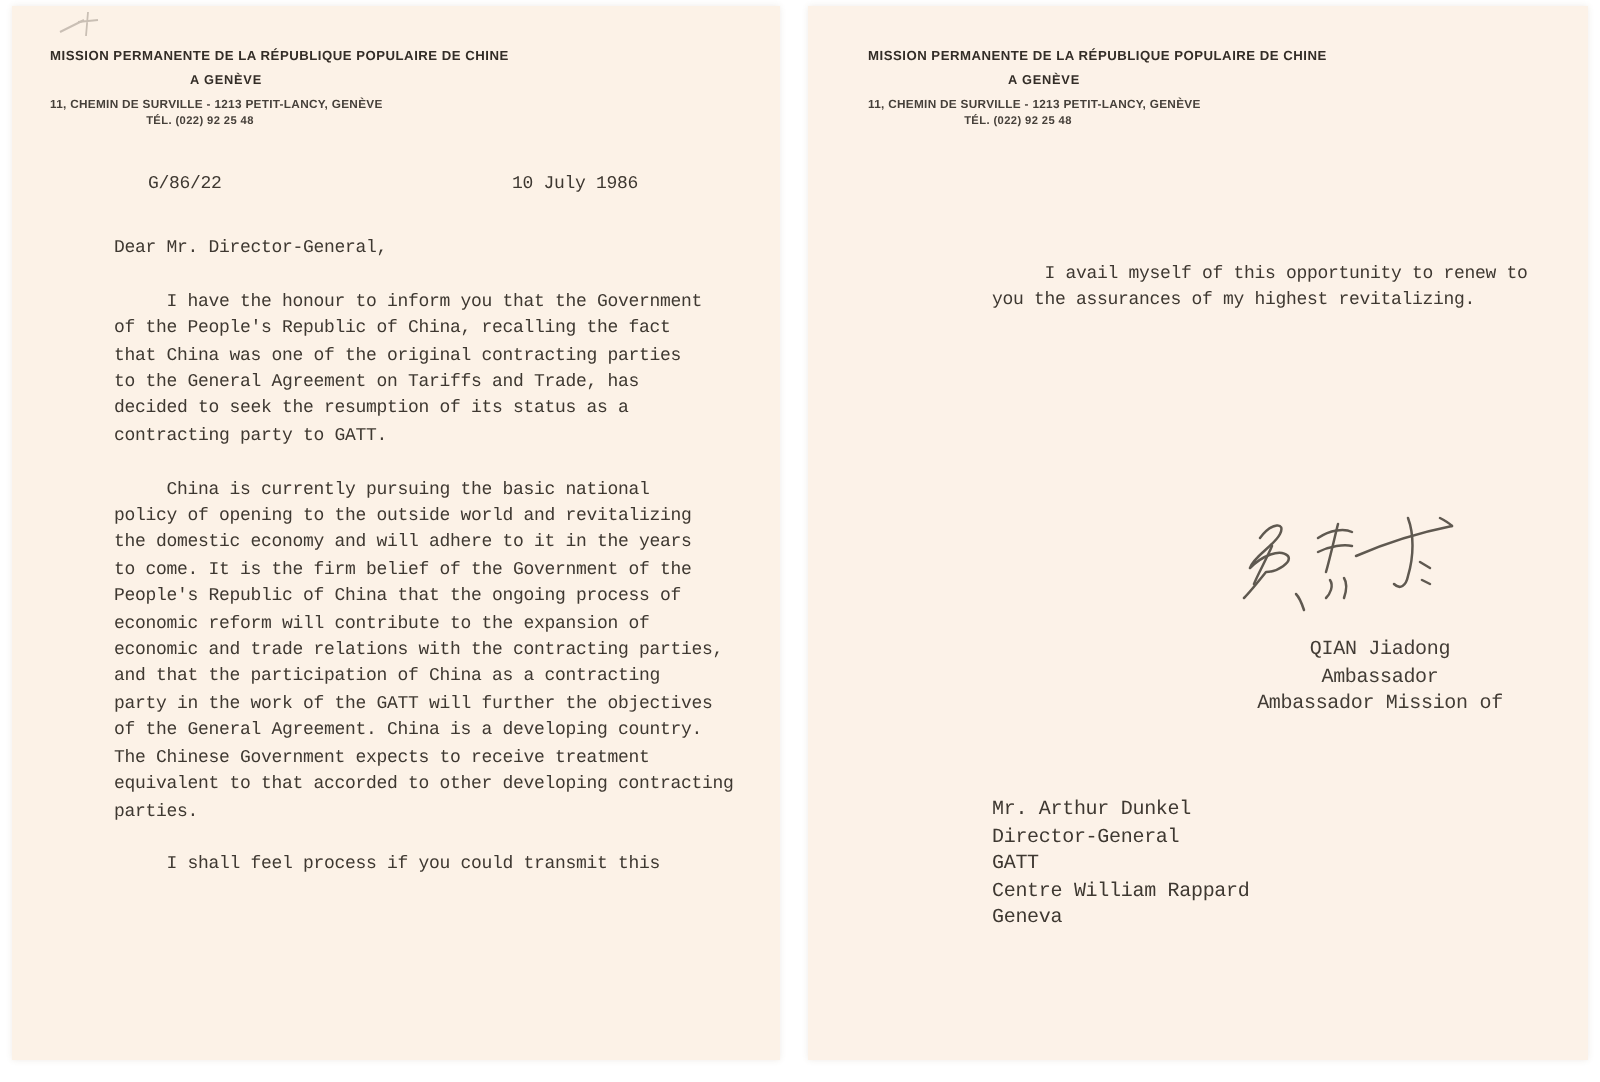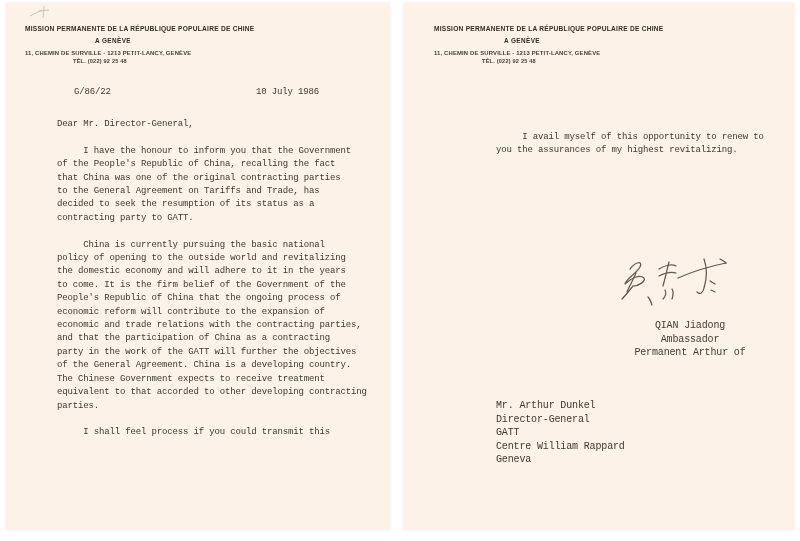--- a/index.html
+++ b/index.html
@@ -160,21 +160,21 @@
           <path d="M90,6 C93,14 93,25 90,35 C89,40 86,42 83,39"></path>
           <path d="M96,28 L101,31"></path>
           <path d="M97,37 L101,39"></path>
         </g>
       </svg>
     </div>
 
     <div class="signature-text">
       <div class="mono-line">QIAN Jiadong</div>
       <div class="mono-line">Ambassador</div>
-      <div class="mono-line">Permanent Arthur of</div>
+      <div class="mono-line">Ambassador Mission of</div>
     </div>
 
     <div class="addressee">
       <div class="mono-line">Mr. Arthur Dunkel</div>
       <div class="mono-line">Director-General</div>
       <div class="mono-line">GATT</div>
       <div class="mono-line">Centre William Rappard</div>
       <div class="mono-line">Geneva</div>
     </div>
   </div>

